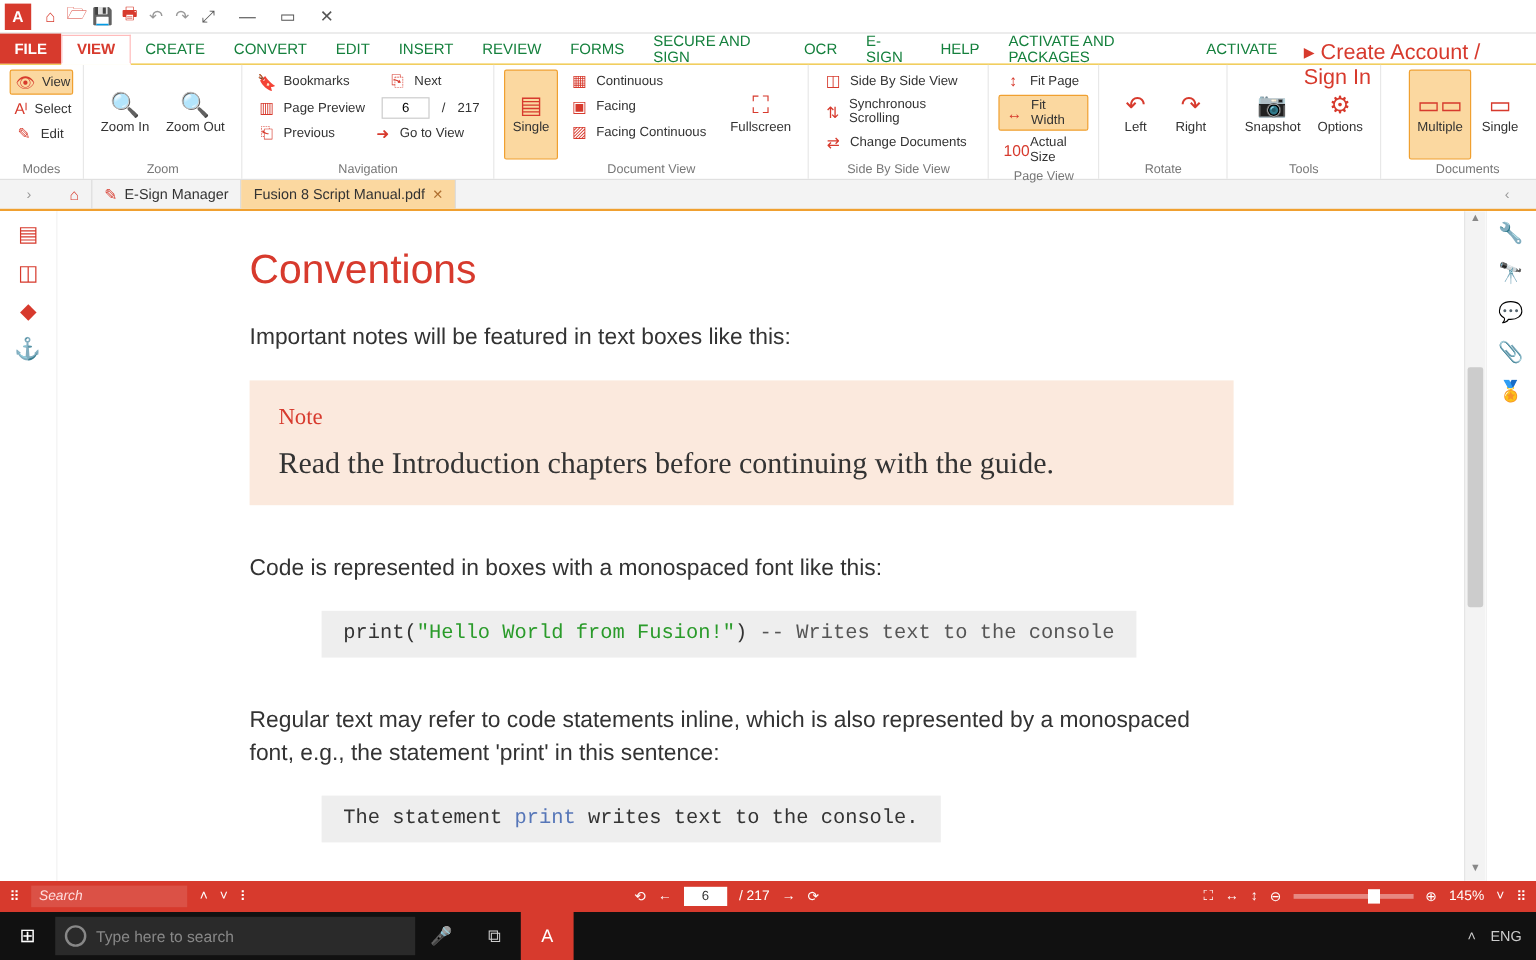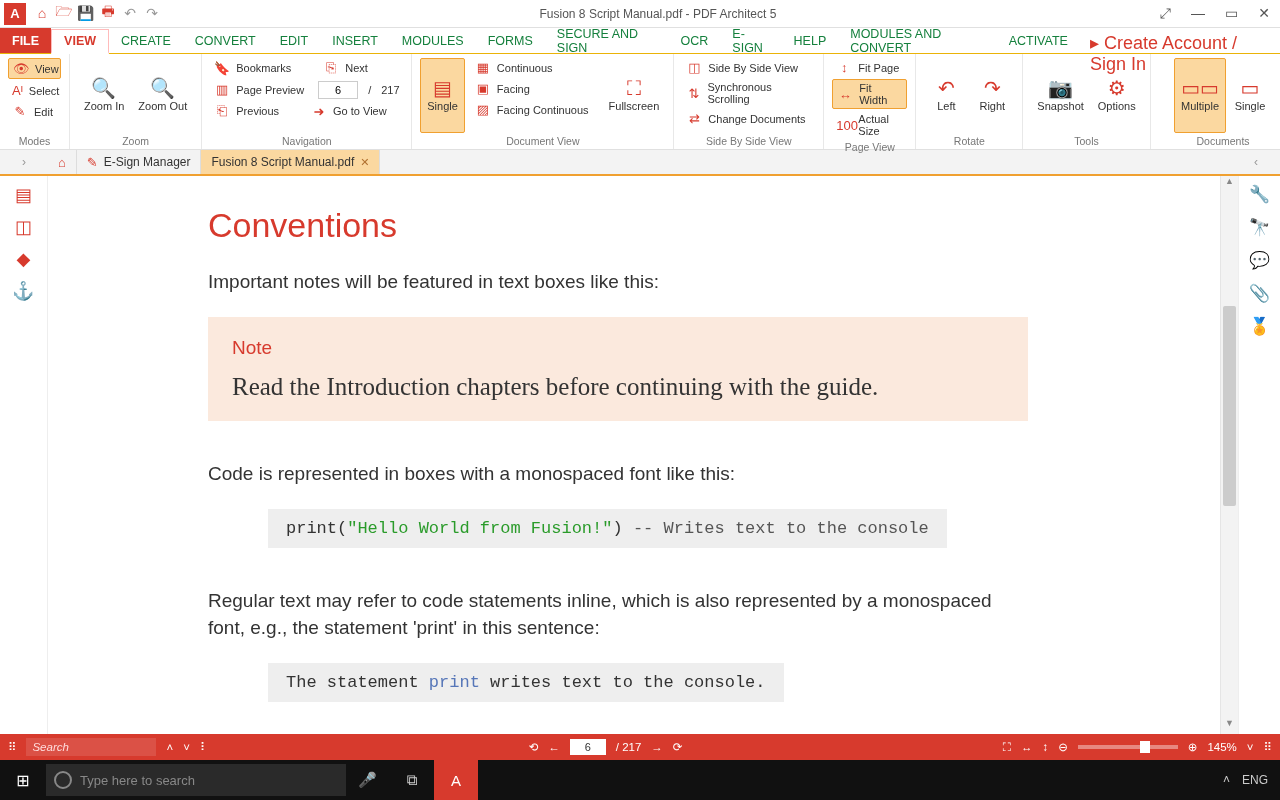--- a/index.html
+++ b/index.html
@@ -37,21 +37,21 @@
 .doctabs .dtab.active { background: #fbd8a0; }
 .doctabs .dtab .ic { color:#d73a2d; font-size:13px;}
 .doctabs .dtab .close { color:#b07030; font-size:11px; cursor:pointer; }
 .workspace { position: relative; height: 558px; display: flex; background: #fff; }
 .leftpanel { width: 48px; background: #fff; border-right: 1px solid #eee; display:flex; flex-direction:column; align-items:center; gap:10px; padding-top:8px;}
 .leftpanel .lp { font-size:18px; color:#d73a2d; cursor:pointer; }
 .pagearea { flex:1; background:#fff; overflow:hidden; position:relative; padding: 30px 0 0 160px; }
 .doc h1 { font-family: "Segoe UI Light","Segoe UI",sans-serif; font-weight:400; color:#d73a2d; font-size:34px; margin-bottom:24px;}
 .doc p { font-family: Liberation Sans, sans-serif; font-size:19px; color:#333; margin-bottom:22px; max-width:820px; line-height:1.38;}
 .note-box { background:#fbe9dd; padding:20px 24px; max-width:820px; margin-bottom:40px;}
-.note-box .nt { color:#d73a2d; font-size:19px; margin-bottom:14px; font-family:Liberation Sans, sans-serif; }
+.note-box .nt { color:#d73a2d; font-size:19px; margin-bottom:14px; font-family:Liberation Serif, serif; }
 .note-box .nb { font-size:25px; color:#333; font-family:"Segoe UI Light","Segoe UI"; }
 .code-box { background:#eee; font-family:"Consolas","Courier New",monospace; font-size:17px; padding:10px 18px; display:inline-block; margin:0 0 40px 60px; color:#333;}
 .code-box .str { color:#2a9b2a;}
 .code-box .cmt { color:#555;}
 .code-box .kw { color:#5676b8;}
 .scrolly { position:absolute; right:0; top:0; width:18px; height:100%; background:#f3f3f3; border-left:1px solid #e5e5e5;}
 .scrolly .thumb { position:absolute; left:2px; right:2px; top:130px; height:200px; background:#ccc; border-radius:2px;}
 .scrolly .arr { position:absolute; left:0; right:0; height:16px; text-align:center; font-size:9px; color:#888;}
 .scrolly .arr.up{top:0;} .scrolly .arr.dn{bottom:0;}
 .rightpanel { width:42px; background:#fff; border-left:1px solid #eee; display:flex; flex-direction:column; align-items:center; gap:12px; padding-top:8px;}
@@ -77,45 +77,42 @@
 <div class="titlebar">
   <div class="tb-icons">
     <div class="app-logo">A</div>
     <div class="ico">⌂</div>
     <div class="ico">🗁</div>
     <div class="ico gray">💾</div>
     <div class="ico">🖶</div>
     <div class="ico gray">↶</div>
     <div class="ico gray">↷</div>
   </div>
-  <div class="title">
-    <span>Fusion 8 Script Manual.pdf</span><span>   -   </span><span>PDF Architect 5</span>
-  </div>
   <div class="win-controls">
     <span>⤢</span>
     <span>—</span>
     <span>▭</span>
     <span>✕</span>
   </div>
 </div>
 
 <div class="menuline">
   <div class="tab file">FILE</div>
   <div class="tab active">VIEW</div>
   <div class="tab">CREATE</div>
   <div class="tab">CONVERT</div>
   <div class="tab">EDIT</div>
   <div class="tab">INSERT</div>
-  <div class="tab">MODULES</div>
+  <div class="tab">REVIEW</div>
   <div class="tab">FORMS</div>
   <div class="tab">SECURE AND SIGN</div>
   <div class="tab">OCR</div>
   <div class="tab">E-SIGN</div>
   <div class="tab">HELP</div>
-  <div class="tab">MODULES AND CONVERT</div>
+  <div class="tab">ACTIVATE AND PACKAGES</div>
   <div class="tab">ACTIVATE</div>
   <div class="right">Create Account / Sign In</div>
 </div>
 
 <div class="ribbon">
   <div class="group" style="width:70px;">
     <div class="col">
       <div class="hbtn sel">
           <span class="ic">👁</span>
           <span>View</span>

